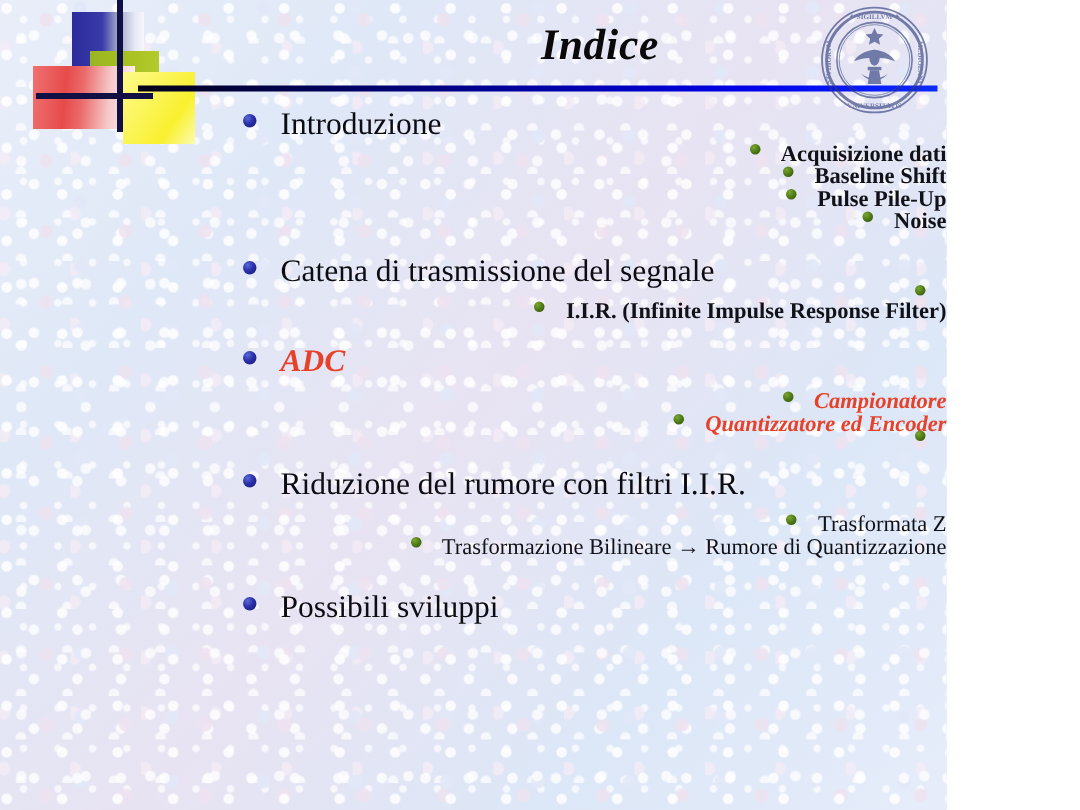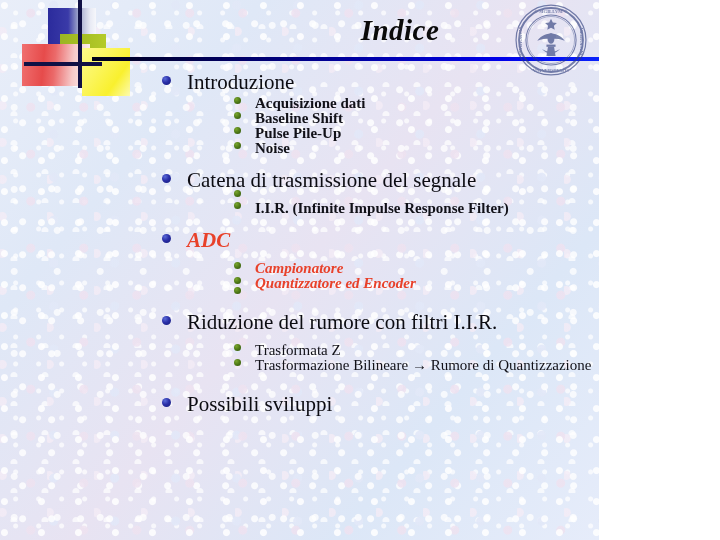--- a/index.html
+++ b/index.html
@@ -23,20 +23,21 @@
       radial-gradient(circle at 33% 62%, rgba(255,255,255,0.75) 0 3px, rgba(255,255,255,0) 4px),
       radial-gradient(circle at 58% 28%, rgba(238,226,240,0.85) 0 4px, rgba(255,255,255,0) 5px),
       radial-gradient(circle at 78% 72%, rgba(255,255,255,0.8) 0 3px, rgba(255,255,255,0) 4px),
       radial-gradient(circle at 88% 12%, rgba(226,232,248,0.9) 0 4px, rgba(255,255,255,0) 5px),
       radial-gradient(circle at 5% 85%, rgba(244,236,246,0.8) 0 4px, rgba(255,255,255,0) 5px),
       radial-gradient(circle at 45% 95%, rgba(255,255,255,0.7) 0 3px, rgba(255,255,255,0) 4px),
       radial-gradient(circle at 68% 48%, rgba(255,255,255,0.7) 0 2px, rgba(255,255,255,0) 3px),
       linear-gradient(130deg, #e9eef9 0%, #dfe8f7 25%, #e8e3f2 50%, #dce7f7 75%, #e6ecfa 100%);
     background-size: 37px 31px, 43px 41px, 53px 47px, 29px 33px, 61px 43px, 47px 37px, 31px 29px, 23px 27px, 100% 100%;
     overflow: hidden;
+    padding-left: 32px;
   }
 
   
   .deco { position: absolute; }
   .deco-blue {
     left: 48px; top: 8px; width: 48px; height: 48px;
     background: linear-gradient(90deg, #2b2b9c 0%, #3a3aa8 42%, #9aa0c8 62%, #e8eaf4 88%, #f6f7fb 100%);
   }
   .deco-green {
     left: 60px; top: 34px; width: 46px; height: 50px;
@@ -119,20 +120,21 @@
     font-weight: bold;
     font-style: italic;
   }
 
   .l2 {
     position: relative;
     display: flex;
     align-items: baseline;
     padding-left: 230px;
     line-height: 1.0;
+    justify-content: flex-end;
   }
   .l2 .bullet {
     flex: 0 0 auto;
     width: 7px; height: 7px;
     border-radius: 50%;
     background: radial-gradient(circle at 34% 30%, #7aa62e 0%, #4f7a17 50%, #2e5009 100%);
     margin-right: 14px;
     position: relative;
     top: -4px;
   }

